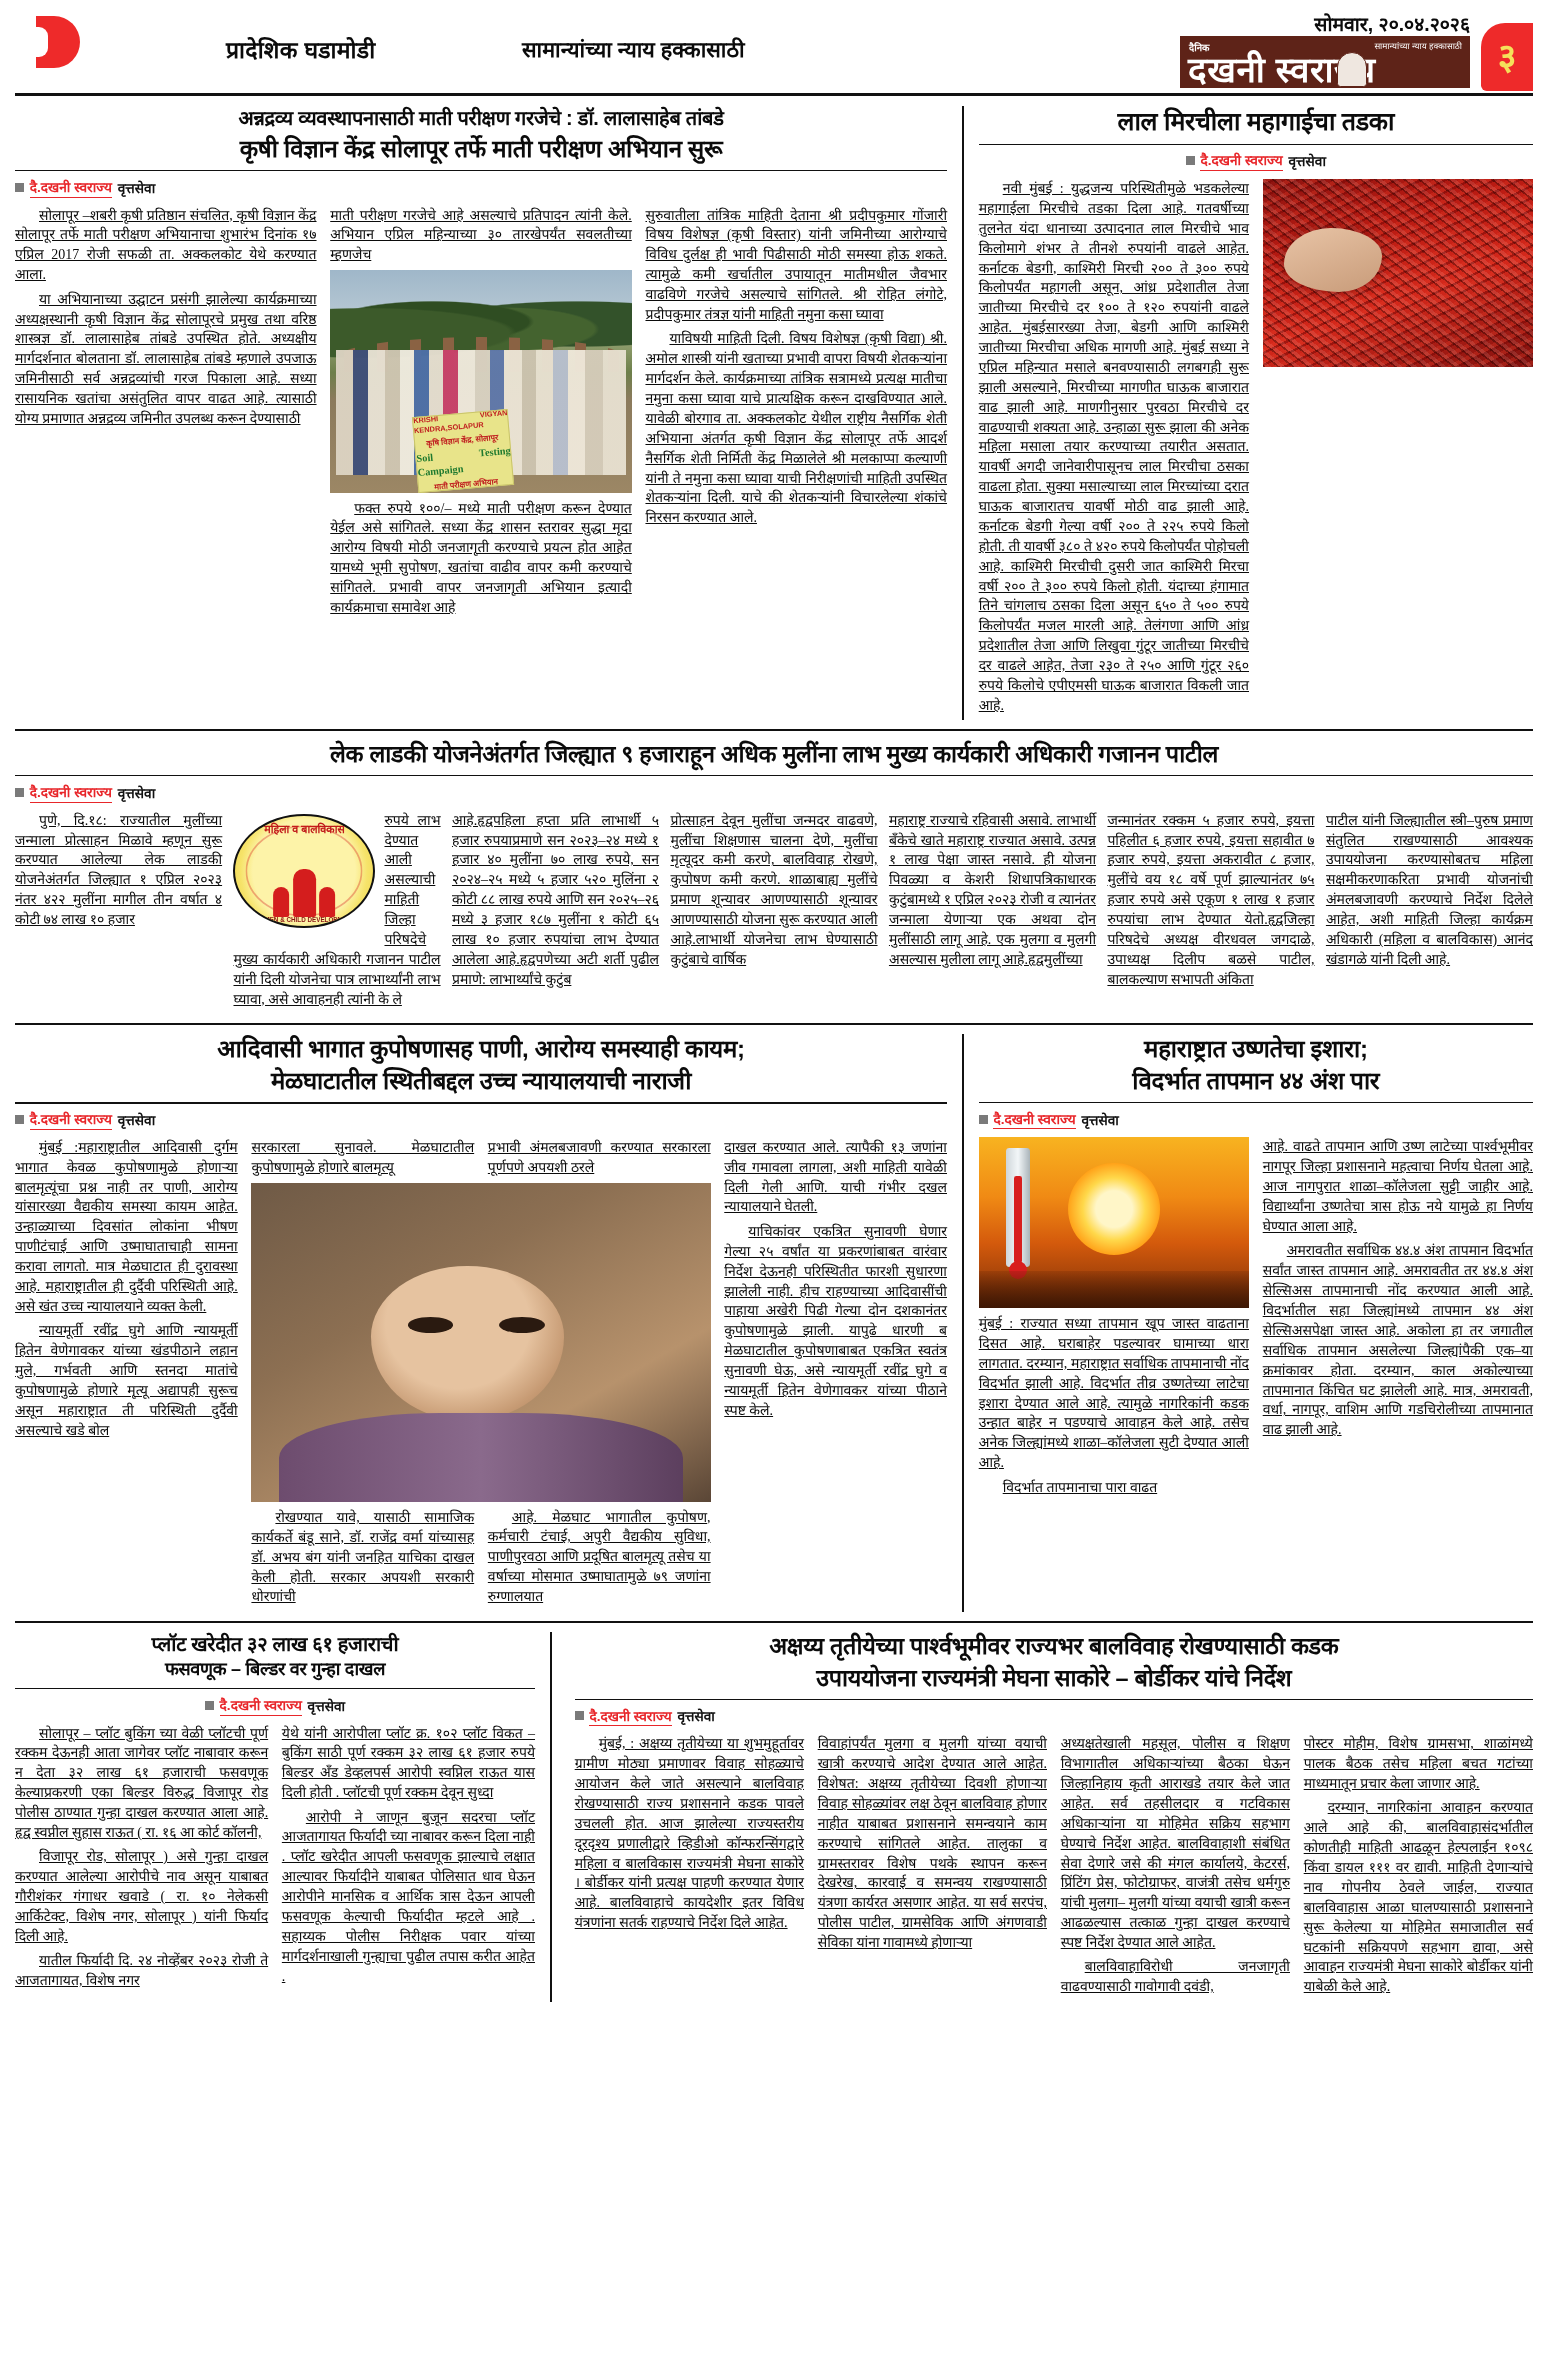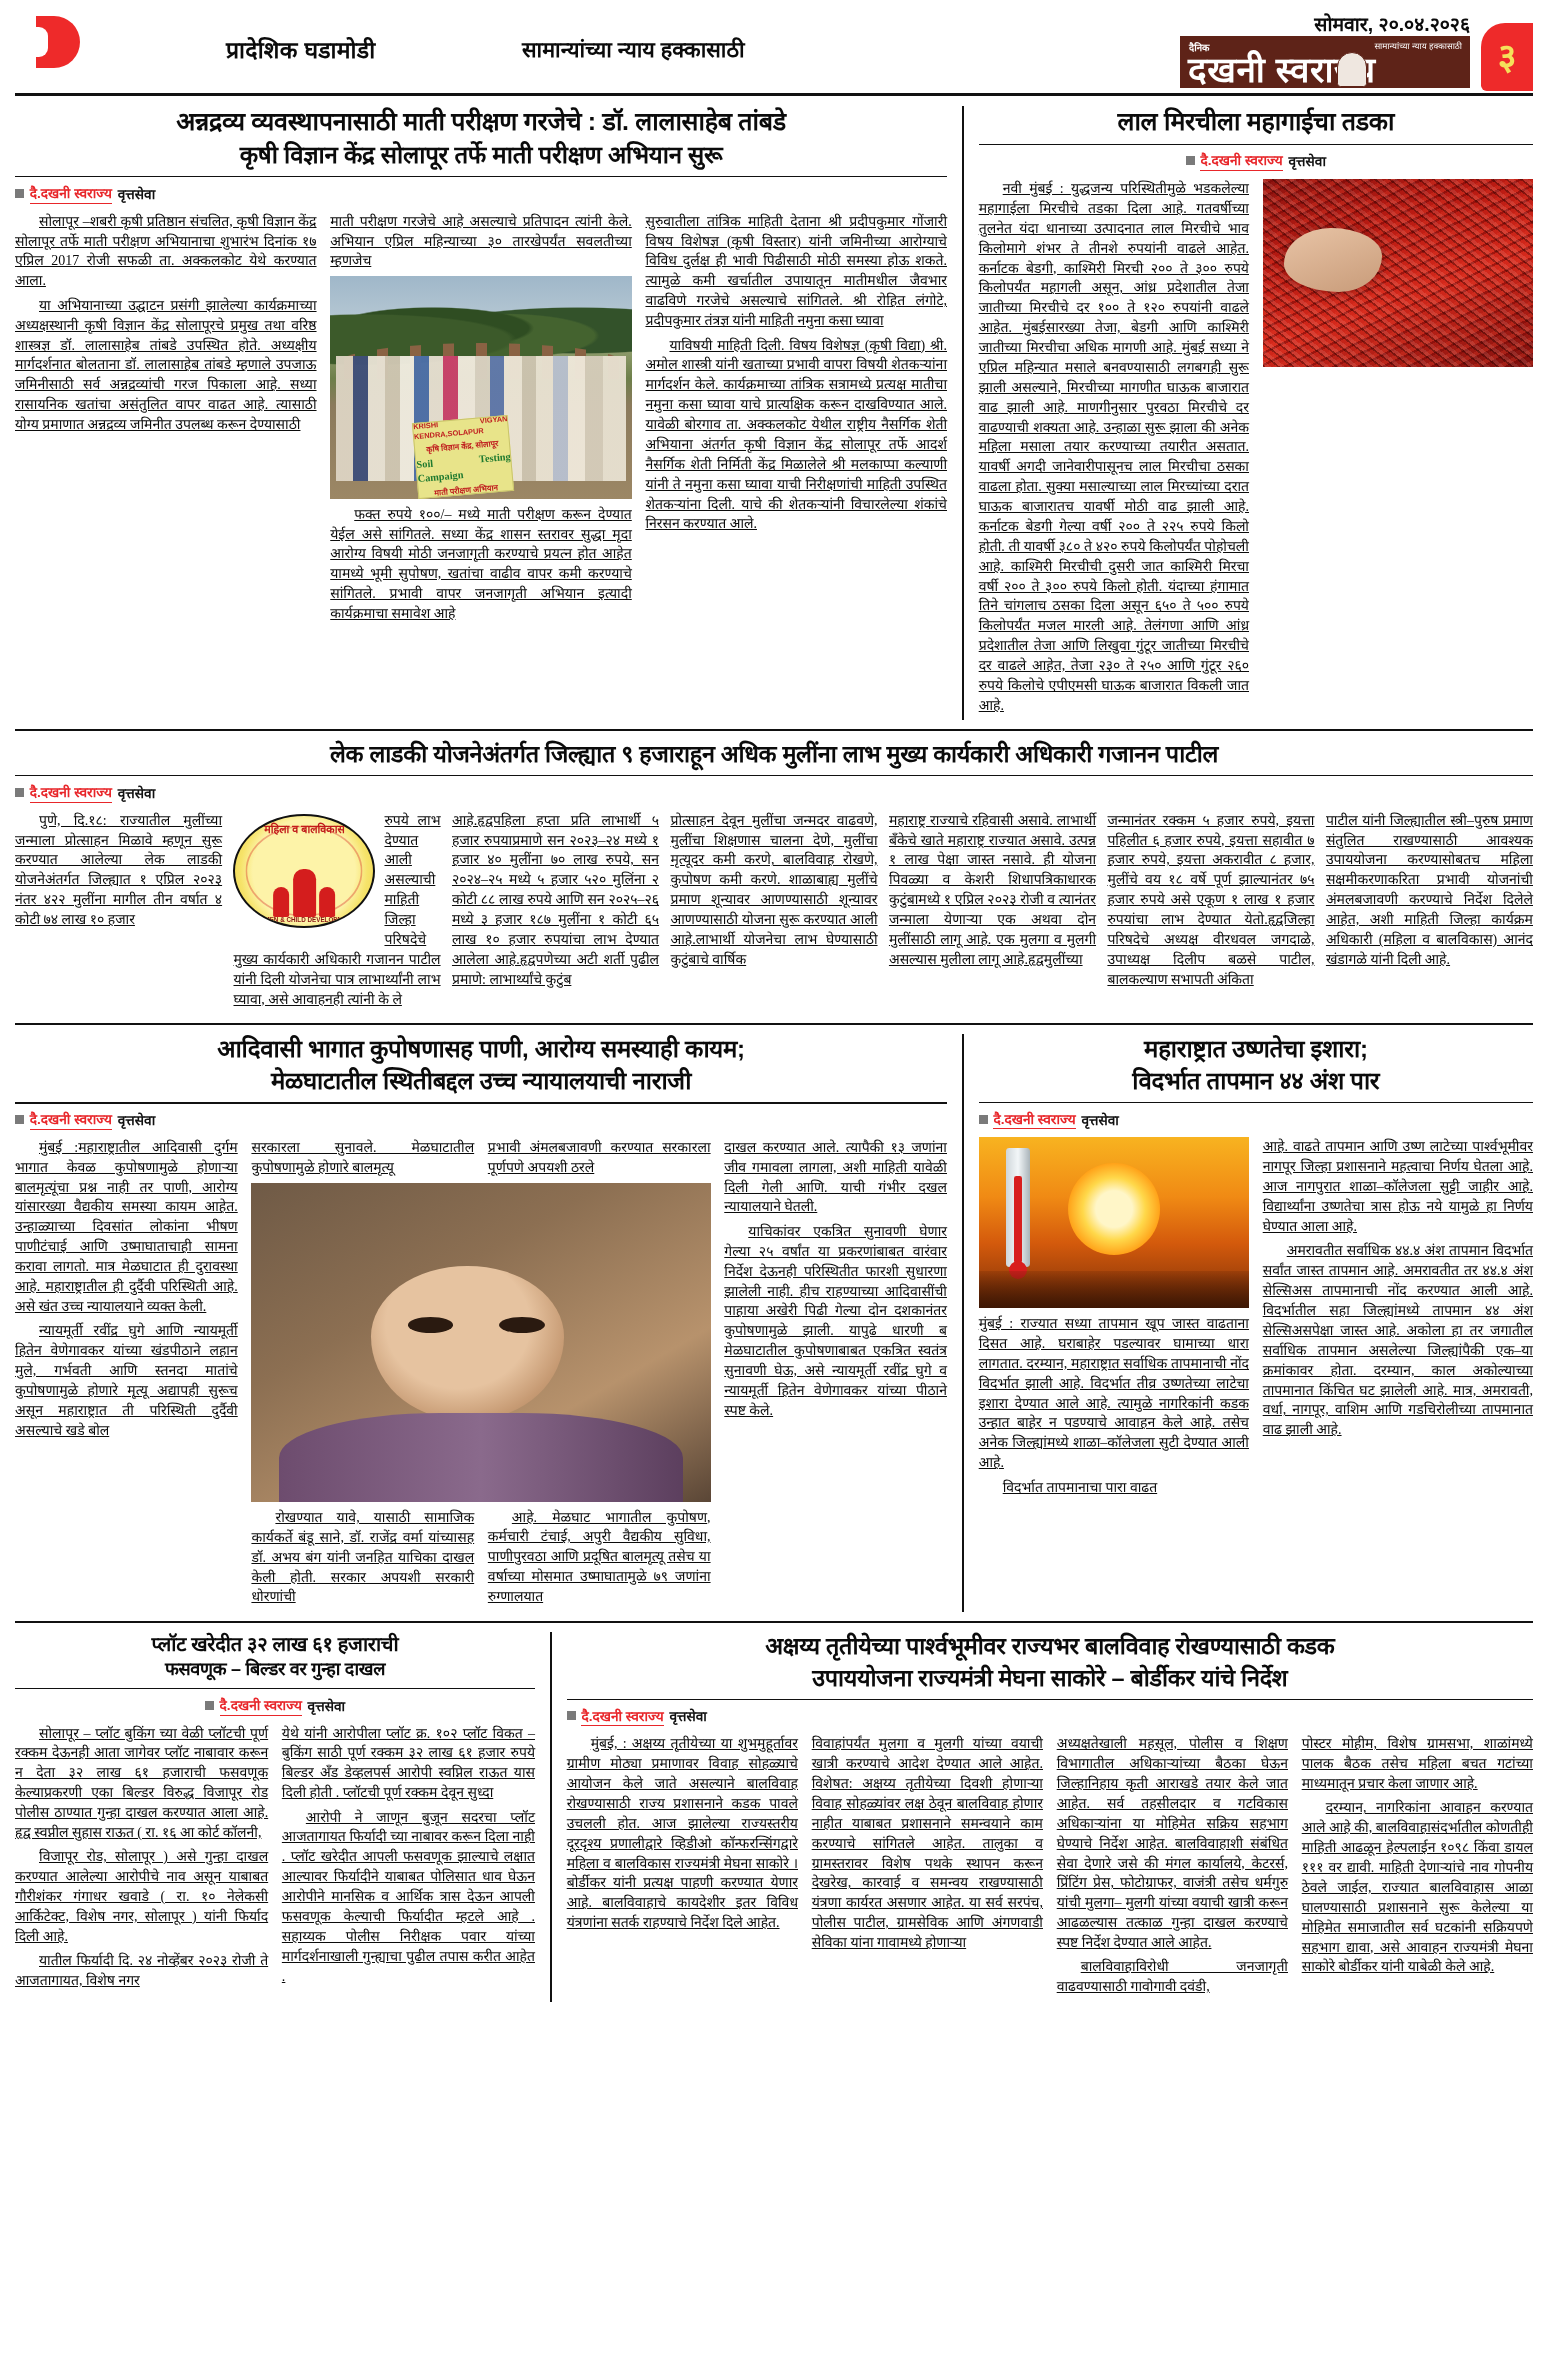--- a/index.html
+++ b/index.html
@@ -264,21 +264,21 @@
         <span>३</span>
       </div>
     </div>
   </div>
 
   <div class="rule-thick"></div>
 
   <div class="sec" style="margin-top:10.3px;">
 
     <div class="sec-left">
-      <div class="hl" style="font-size:25px;">अन्नद्रव्य व्यवस्थापनासाठी माती परीक्षण गरजेचे : डॉ. लालासाहेब तांबडे</div>
+      <div class="hl" style="font-size:20px;">अन्नद्रव्य व्यवस्थापनासाठी माती परीक्षण गरजेचे : डॉ. लालासाहेब तांबडे</div>
       <div class="hl" style="font-size:24px;margin-top:3.4px;">कृषी विज्ञान केंद्र सोलापूर तर्फे माती परीक्षण अभियान सुरू</div>
       <div class="rule-thin" style="margin-top:6.8px;"></div>
 
       <div class="byline">
         <span class="sq"></span>
         <span class="red ul">दै.दखनी स्वराज्य</span>
         <span class="blk">वृत्तसेवा</span>
       </div>
 
       <div class="cols">
@@ -471,21 +471,21 @@
         </div>
         <div class="col body">
           <p class="noind">येथे यांनी आरोपीला प्लॉट क्र. १०२ प्लॉट विकत – बुकिंग साठी पूर्ण रक्कम ३२ लाख ६१ हजार रुपये बिल्डर अँड डेव्हलपर्स आरोपी स्वप्निल राऊत यास दिली होती . प्लॉटची पूर्ण रक्कम देवून सुध्दा</p>
           <p>आरोपी ने जाणून बुजून सदरचा प्लॉट आजतागायत फिर्यादी च्या नाबावर करून दिला नाही . प्लॉट खरेदीत आपली फसवणूक झाल्याचे लक्षात आल्यावर फिर्यादीने याबाबत पोलिसात धाव घेऊन आरोपीने मानसिक व आर्थिक त्रास देऊन आपली फसवणूक केल्याची फिर्यादीत म्हटले आहे . सहाय्यक पोलीस निरीक्षक पवार यांच्या मार्गदर्शनाखाली गुन्ह्याचा पुढील तपास करीत आहेत .</p>
         </div>
       </div>
     </div>
 
     <div class="sec-div"></div>
 
-    <div style="flex:1;padding-left:15px;">
+    <div style="flex:1;padding-left:15px;margin-left:8px;">
       <div class="hl" style="font-size:23.4px;">अक्षय्य तृतीयेच्या पार्श्वभूमीवर राज्यभर बालविवाह रोखण्यासाठी कडक</div>
       <div class="hl" style="font-size:23.4px;margin-top:3.4px;">उपाययोजना राज्यमंत्री मेघना साकोरे – बोर्डीकर यांचे निर्देश</div>
       <div class="rule-thin" style="margin-top:6.8px;"></div>
       <div class="byline">
         <span class="sq"></span>
         <span class="red ul">दै.दखनी स्वराज्य</span>
         <span class="blk">वृत्तसेवा</span>
       </div>
       <div class="cols">
         <div class="col body">

